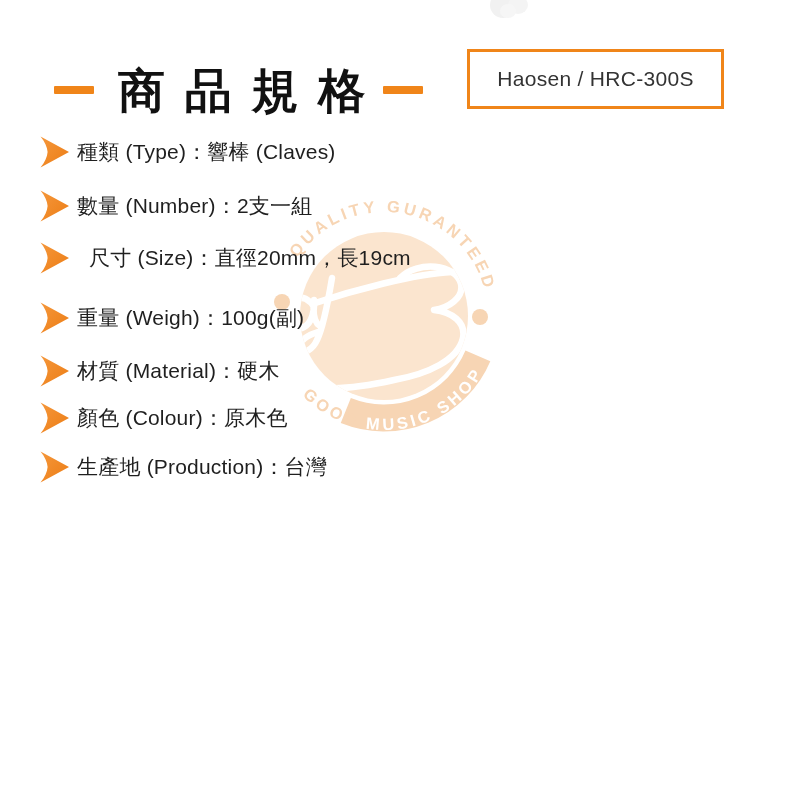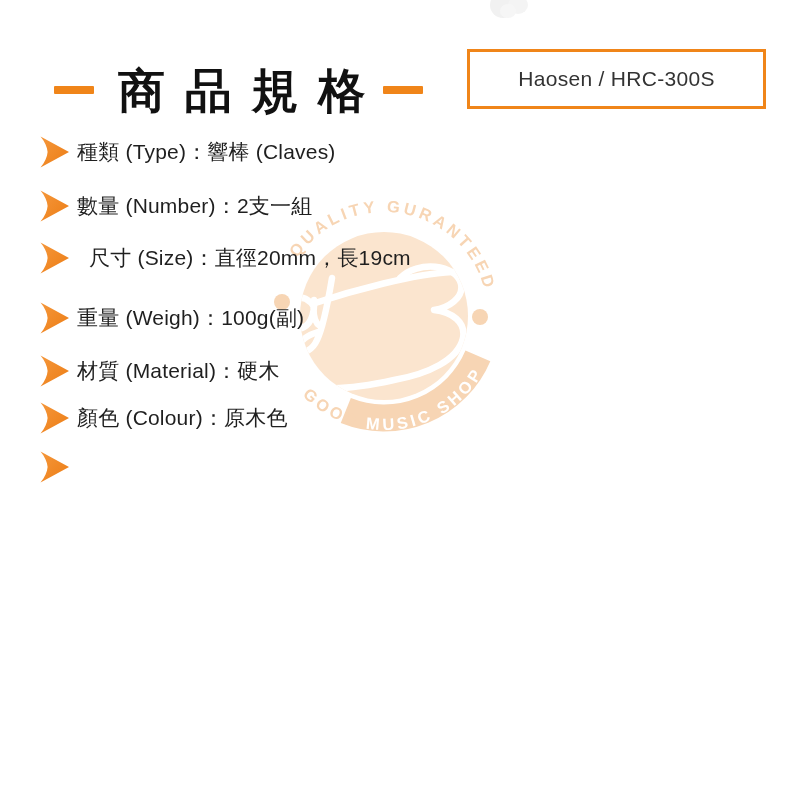--- a/index.html
+++ b/index.html
@@ -18,21 +18,21 @@
 
   
   .header { position: absolute; left: 54px; top: 56px; height: 68px;
             display: flex; align-items: center; text-align: center; }
   .dash { width: 40px; height: 8px; background: #F08519; border-radius: 1px; flex: 0 0 auto; }
   .page-title { font-size: 47px; font-weight: bold; color: #111;
                 letter-spacing: 0.42em; margin: 0 2px 0 24px; line-height: 1;
                 white-space: nowrap; }
   .header .dash.right { margin-left: -4px; }
 
-  .model-box { position: absolute; left: 467px; top: 49px; width: 299px; height: 60px;
+  .model-box { position: absolute; left: 467px; top: 49px; width: 257px; height: 60px;
                border: 3px solid #F08519; background: #fff;
                display: flex; align-items: center; justify-content: center; }
   .model-box span { font-size: 21px; color: #333; letter-spacing: 0.3px; }
 
   
   .stamp { position: absolute; left: 254px; top: 186px; width: 260px; height: 260px;
            z-index: 0; pointer-events: none; }
 
   
   .spec-row { position: absolute; left: 39px; display: flex; align-items: center;
@@ -140,15 +140,16 @@
     <svg class="arrow" viewBox="0 0 30 32">
       <path d="M1.5,0.5 C6,6 8.2,11 8.6,16 C8.2,21 6,26 1.5,31.5 L30,16 Z" fill="url(#ag)"></path>
     </svg>
     <span class="spec-text">顏色 (Colour)：原木色</span>
   </div>
 
   <div class="spec-row r7">
     <svg class="arrow" viewBox="0 0 30 32">
       <path d="M1.5,0.5 C6,6 8.2,11 8.6,16 C8.2,21 6,26 1.5,31.5 L30,16 Z" fill="url(#ag)"></path>
     </svg>
+    <span class="spec-text">生產地 (Production)：台灣</span>
   </div>
 
 </div>
 
 </body></html>

